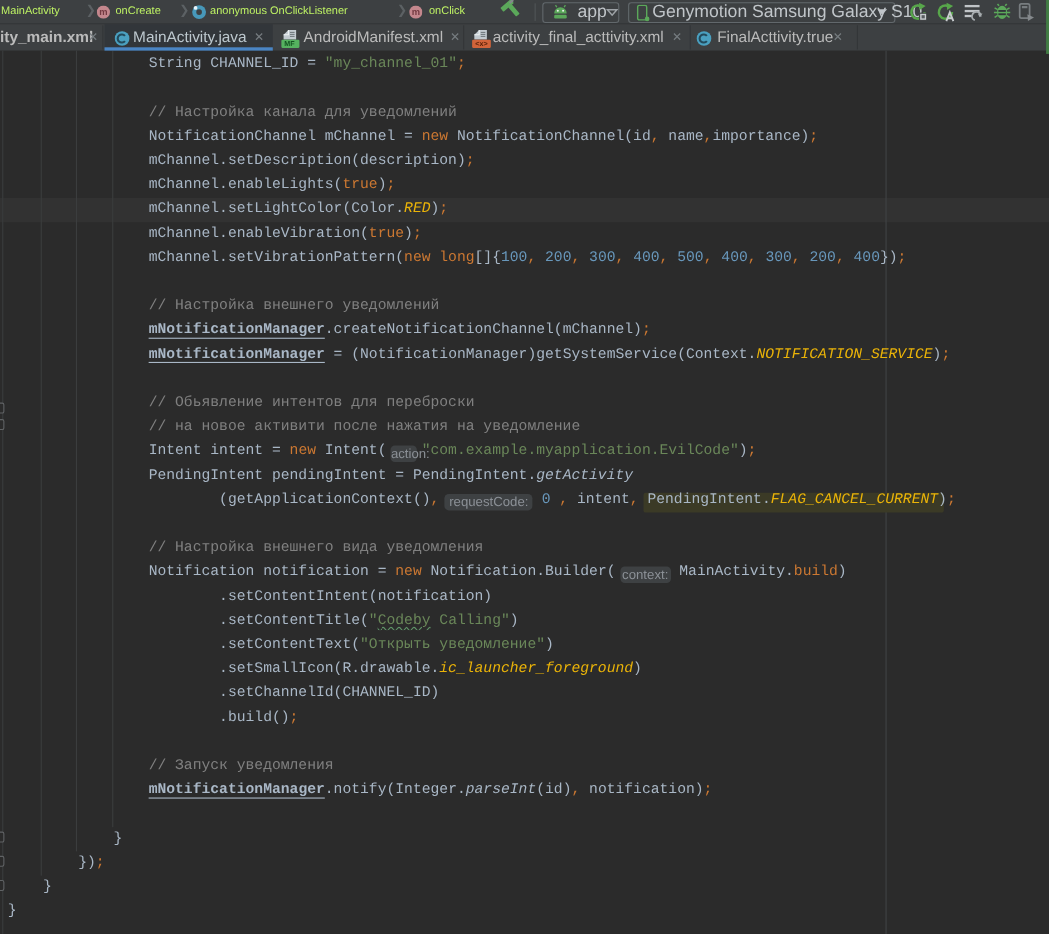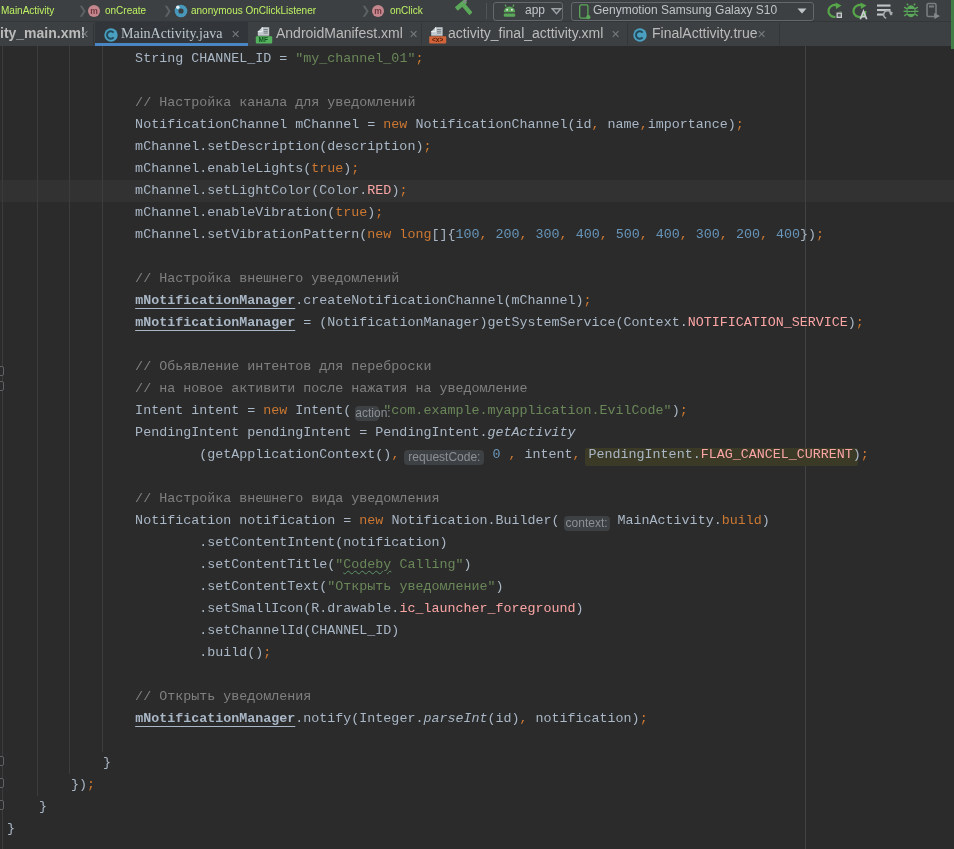--- a/index.html
+++ b/index.html
@@ -1,38 +1,38 @@
 <!DOCTYPE html>
 <html><head><meta charset="utf-8">
 <style>
   * { margin:0; padding:0; box-sizing:border-box; }
   html,body { width:954px; height:849px; overflow:hidden; }
   body { background:#2b2b2b; position:relative; font-family:"Liberation Sans",sans-serif; }
   #navbar { position:absolute; left:0; top:0; width:954px; height:22px; background:#3d4042; }
   #tabbar { position:absolute; left:0; top:22px; width:954px; height:24px; background:#3d4042; }
   .crumb { position:absolute; top:0; height:22px; line-height:21px; color:#bef264; font-size:10px; white-space:nowrap; }
-  .combotxt { position:absolute; top:0; height:22px; line-height:21px; color:#c0c5c9; font-size:12px; white-space:nowrap; }
+  .combotxt { position:absolute; top:0; height:22px; line-height:21px; color:#c0c5c9; font-size:16px; white-space:nowrap; }
   .chev { position:absolute; top:0; height:22px; line-height:21px; color:#5c6164; font-size:11px; }
   .tabtxt { position:absolute; top:22px; height:24px; line-height:23px; color:#bbbbbb; font-size:14px; white-space:nowrap; }
   .tabx { position:absolute; top:22px; height:24px; line-height:24px; color:#757b7f; font-size:11px; }
   .tabsep { position:absolute; top:23px; width:1px; height:22px; background:#333638; }
   #activetab { position:absolute; left:95px; top:22px; width:153px; height:24px; background:#32363a; }
   #tabunderline { position:absolute; left:95px; top:43px; width:153px; height:3px; background:#4a85c4; }
   .combo { position:absolute; top:1.5px; height:19px; border:1px solid #62686c; border-radius:3px; }
   
   #editor { position:absolute; left:0; top:46px; width:954px; height:803px; background:#2b2b2b; }
   #caretrow { position:absolute; left:0; top:180px; width:954px; height:22px; background:#323232; }
   .guide { position:absolute; width:1px; background:#3b3d3e; }
   #marginline { position:absolute; left:805px; top:46px; width:1px; height:803px; background:#404344; }
   .ln { position:absolute; left:7px; height:22px; line-height:22px; font-family:"Liberation Mono",monospace; font-size:13.35px; white-space:pre; color:#a9b7c6; }
   .c { color:#808080; }
   .k { color:#cc7832; }
   .s { color:#6a8759; }
   .n { color:#6897bb; }
-  .f { color:#fca5a5; }
+  .f { color:#eab308; font-style:italic; }
   .m { font-style:italic; }
   .u { text-decoration:underline; text-underline-offset:3.5px;font-weight:bold; }
   .w { text-decoration:underline; text-decoration-style:wavy; text-decoration-color:#5f9468; text-decoration-thickness:1px; text-underline-offset:2px; }
   .hint { display:inline-block; background:#3e4143; color:#8b9096; font-family:"Liberation Sans",sans-serif; font-size:12px; height:15px; line-height:15px; border-radius:4px; text-align:center; vertical-align:-3px; }
   .hl { }
   .fold { position:absolute; width:8px; height:10px; border:1px solid #606365; border-radius:2px; background:#2b2b2b; left:-4px; }
 </style></head>
 <body>
 <div id="editor"></div>
 <div id="caretrow"></div>
@@ -61,21 +61,21 @@
 <div class="ln" style="top:422px">                PendingIntent pendingIntent = PendingIntent.<span class="m">getActivity</span></div>
 <div class="ln" style="top:444px">                        (getApplicationContext()<span class="k">,</span><span class="hint" style="width:80px;margin:0 0 0 5px;">requestCode:</span> <span class="n">0</span> <span class="k">,</span> intent<span class="k">,</span> <span class="hl">PendingIntent.<span class="f">FLAG_CANCEL_CURRENT</span></span>)<span class="k">;</span></div>
 <div class="ln" style="top:488px"><span class="c">                // Настройка внешнего вида уведомления</span></div>
 <div class="ln" style="top:510px">                Notification notification = <span class="k">new</span> Notification.Builder(<span class="hint" style="width:46px;margin:0 0 0 4px;">context:</span> MainActivity.<span class="k">build</span>)</div>
 <div class="ln" style="top:532px">                        .setContentIntent(notification)</div>
 <div class="ln" style="top:554px">                        .setContentTitle(<span class="s">"<span class="w">Codeby</span> Calling"</span>)</div>
 <div class="ln" style="top:576px">                        .setContentText(<span class="s">"Открыть уведомление"</span>)</div>
 <div class="ln" style="top:598px">                        .setSmallIcon(R.drawable.<span class="f">ic_launcher_foreground</span>)</div>
 <div class="ln" style="top:620px">                        .setChannelId(CHANNEL_ID)</div>
 <div class="ln" style="top:642px">                        .build()<span class="k">;</span></div>
-<div class="ln" style="top:686px"><span class="c">                // Открыть уведомления</span></div>
+<div class="ln" style="top:686px"><span class="c">                // Запуск уведомления</span></div>
 <div class="ln" style="top:708px">                <span class="u">mNotificationManager</span>.notify(Integer.<span class="m">parseInt</span>(id)<span class="k">,</span> notification)<span class="k">;</span></div>
 <div class="ln" style="top:752px">            }</div>
 <div class="ln" style="top:774px">        })<span class="k">;</span></div>
 <div class="ln" style="top:796px">    }</div>
 <div class="ln" style="top:818px">}</div>
 </div>
 
 <div class="fold" style="top:366px;"></div>
 <div class="fold" style="top:381px;"></div>
 <div class="fold" style="top:756px;"></div>
@@ -183,21 +183,21 @@
       <path d="M10 11 L16 14 L10.5 17 z" fill="#85898c"></path>
     </svg>
 <div style="position:absolute;left:951px;top:0;width:3px;height:49px;background:#417d44;"></div>
 <div class="tabtxt" style="left:0px;font-weight:bold;">ity_main.xml</div>
 <div class="tabx" style="left:80px;">✕</div>
 <div class="tabsep" style="left:93px;"></div>
 <svg style="position:absolute;left:104px;top:28px;" width="14" height="14" viewBox="0 0 14 14">
       <circle cx="7" cy="7" r="6.7" fill="#4aa0c0"></circle>
       <path d="M9.6 4.7 a3.7 3.7 0 1 0 0 4.6" fill="none" stroke="#234a5c" stroke-width="1.9"></path>
     </svg>
-<div class="tabtxt" style="left:121px;color:#bdc8ce;font-family:Liberation Serif, serif;">MainActivity.java</div>
+<div class="tabtxt" style="left:121px;color:#bdc8ce;">MainActivity.java</div>
 <div class="tabx" style="left:231px;">✕</div>
 <svg style="position:absolute;left:255px;top:26px;" width="18" height="18" viewBox="0 0 18 18">
       <path d="M7.2 1.2 h7 v8.6 h-11.4 v-4.2 z" fill="#c2cad0"></path>
       <path d="M7.2 1.2 v4.4 h-4.4" fill="none" stroke="#eef2f4" stroke-width="1"></path>
       <rect x="8.6" y="3" width="4.2" height="0.9" fill="#6b7478"></rect>
       <rect x="8.6" y="4.8" width="4.2" height="0.9" fill="#6b7478"></rect>
       <rect x="8.6" y="6.6" width="4.2" height="0.9" fill="#6b7478"></rect>
       <rect x="0.8" y="10.2" width="16.4" height="7.4" rx="1" fill="#55b25f"></rect>
       <text x="8.2" y="16.1" font-family="Liberation Sans" font-size="6.5" font-weight="bold" fill="#135422" text-anchor="middle">MF</text>
     </svg>

